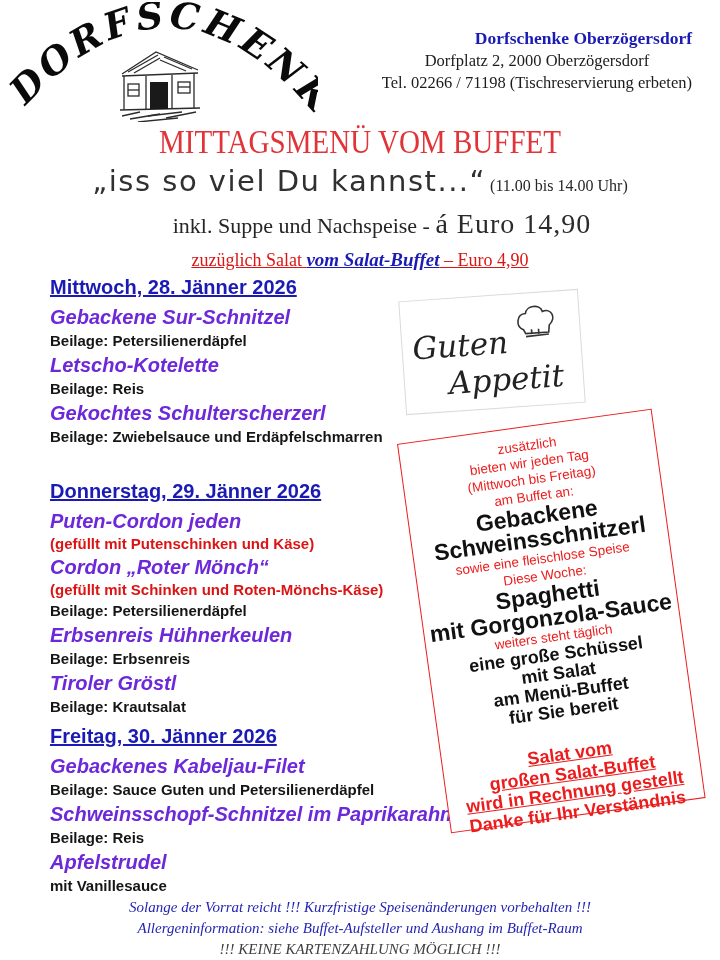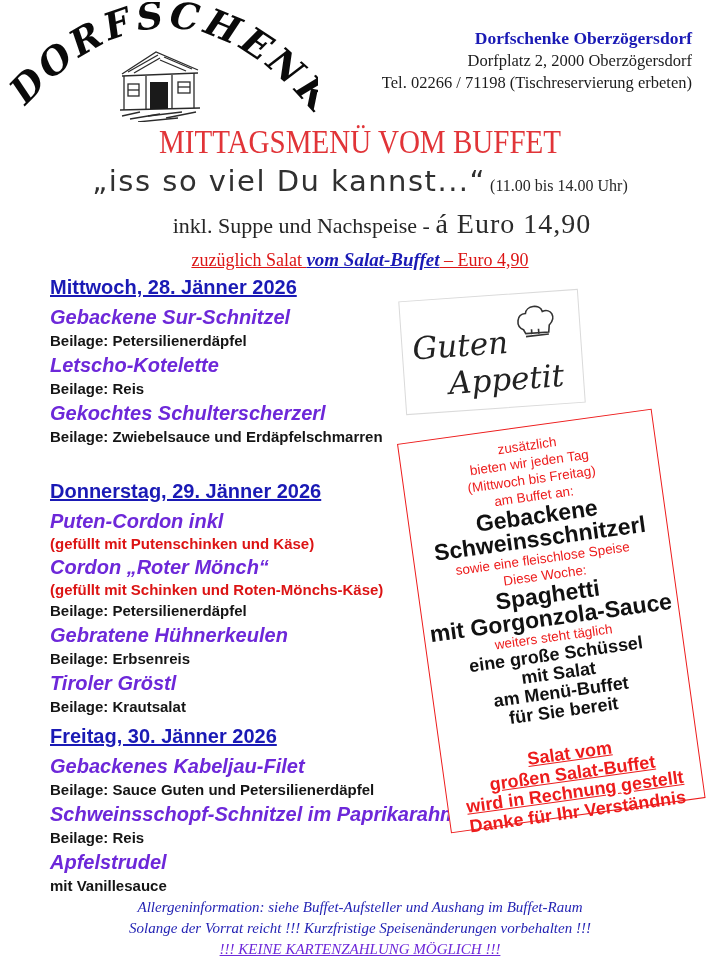--- a/index.html
+++ b/index.html
@@ -3,21 +3,21 @@
 <meta charset="utf-8">
 <style>
   html,body{margin:0;padding:0;background:#888;}
   .page{position:relative;width:720px;height:960px;background:#ffffff;margin:0 auto;
         overflow:hidden;font-family:"Liberation Serif",serif;}
 
   
   .logo-svg{position:absolute;left:8px;top:2px;}
   .hdr-right{position:absolute;top:27px;right:28px;text-align:right;line-height:22.5px;}
   .hdr-name{font-family:"Liberation Serif",serif;font-weight:bold;font-size:17.5px;color:#1a1ab5;}
-  .hdr-addr,.hdr-phone{font-family:"Liberation Serif",serif;font-size:16.5px;color:#1c1c1c;}
+  .hdr-addr,.hdr-phone{font-family:"Liberation Serif",serif;font-size:16.5px;color:#1c1c1c;text-align:center;}
 
   
   .title{position:absolute;top:124px;width:720px;text-align:center;
          font-family:"Liberation Serif",serif;font-size:33px;line-height:36px;color:#e13438;
          transform:scaleX(0.88);transform-origin:center;}
   .slogan{position:absolute;top:163px;width:720px;text-align:center;line-height:36px;white-space:nowrap;}
   .slogan-big{font-family:"DejaVu Sans",sans-serif;font-size:29px;letter-spacing:1.5px;color:#303030;}
   .slogan-hours{font-family:"Liberation Serif",serif;font-size:16px;color:#262626;}
   .price-line{position:absolute;top:204px;width:720px;text-align:center;line-height:40px;white-space:nowrap;}
   .incl{font-family:"Liberation Serif",serif;font-size:22px;color:#262626;white-space:pre;margin-left:44px;}
@@ -50,21 +50,21 @@
   .bx.xs{font-size:13.5px;line-height:16px;color:#ed1c1c;}
   .bx.med{font-size:18px;line-height:19px;font-weight:bold;color:#111;}
   .bx.warn{font-size:18px;line-height:19.5px;font-weight:bold;color:#ed1c1c;text-decoration:underline;}
   .bx.warn.first{margin-top:24px;}
   .bx.warn.nou{text-decoration:none;}
 
   
   .foot{position:absolute;top:897px;width:720px;text-align:center;line-height:21px;
         font-family:"Liberation Serif",serif;font-style:italic;font-size:15px;}
   .foot .f-blue{color:#2424b4;}
-  .foot .f-red{color:#6d28d9;text-decoration:underline;}
+  .foot .f-red{color:#404040;}
 </style>
 </head>
 <body>
 
 <div class="page">
 
   <svg class="logo-svg" width="310" height="120" viewBox="0 0 310 120">
     <defs>
       <path id="arc" d="M 16,106 Q 158,-52 298,102" fill="none"></path>
     </defs>
@@ -118,26 +118,26 @@
     <div class="dish">Gebackene Sur-Schnitzel</div>
     <div class="beilage">Beilage: Petersilienerdäpfel</div>
     <div class="dish">Letscho-Kotelette</div>
     <div class="beilage">Beilage: Reis</div>
     <div class="dish">Gekochtes Schulterscherzerl</div>
     <div class="beilage">Beilage: Zwiebelsauce und Erdäpfelschmarren</div>
   </section>
 
   <section class="day" style="top:478px">
     <h2>Donnerstag, 29. Jänner 2026</h2>
-    <div class="dish">Puten-Cordon inkl</div>
+    <div class="dish">Puten-Cordon jeden</div>
     <div class="note">(gefüllt mit Putenschinken und Käse)</div>
     <div class="dish">Cordon „Roter Mönch“</div>
     <div class="note">(gefüllt mit Schinken und  Roten-Mönchs-Käse)</div>
     <div class="beilage">Beilage: Petersilienerdäpfel</div>
-    <div class="dish">Gebratene Hühnerkeulen</div>
+    <div class="dish">Erbsenreis Hühnerkeulen</div>
     <div class="beilage">Beilage: Erbsenreis</div>
     <div class="dish">Tiroler Gröstl</div>
     <div class="beilage">Beilage: Krautsalat</div>
   </section>
 
   <section class="day" style="top:723px">
     <h2>Freitag, 30. Jänner 2026</h2>
     <div class="dish">Gebackenes Kabeljau-Filet</div>
     <div class="beilage">Beilage: Sauce Guten und Petersilienerdäpfel</div>
     <div class="dish">Schweinsschopf-Schnitzel im Paprikarahm</div>
@@ -175,18 +175,18 @@
     <div class="bx med">mit Salat</div>
     <div class="bx med">am Menü-Buffet</div>
     <div class="bx med">für Sie bereit</div>
     <div class="bx warn first">Salat vom</div>
     <div class="bx warn">großen Salat-Buffet</div>
     <div class="bx warn">wird in Rechnung gestellt</div>
     <div class="bx warn nou">Danke für Ihr Verständnis</div>
   </div>
 
   <div class="foot">
+    <div class="f-blue">Solange der Vorrat reicht  !!!  Kurzfristige Speisenänderungen vorbehalten !!!</div>
     <div class="f-blue">Allergeninformation: siehe Buffet-Aufsteller und Aushang im Buffet-Raum</div>
-    <div class="f-blue">Solange der Vorrat reicht  !!!  Kurzfristige Speisenänderungen vorbehalten !!!</div>
     <div class="f-red">!!! KEINE KARTENZAHLUNG MÖGLICH !!!</div>
   </div>
 
 </div>
 
 </body></html>

